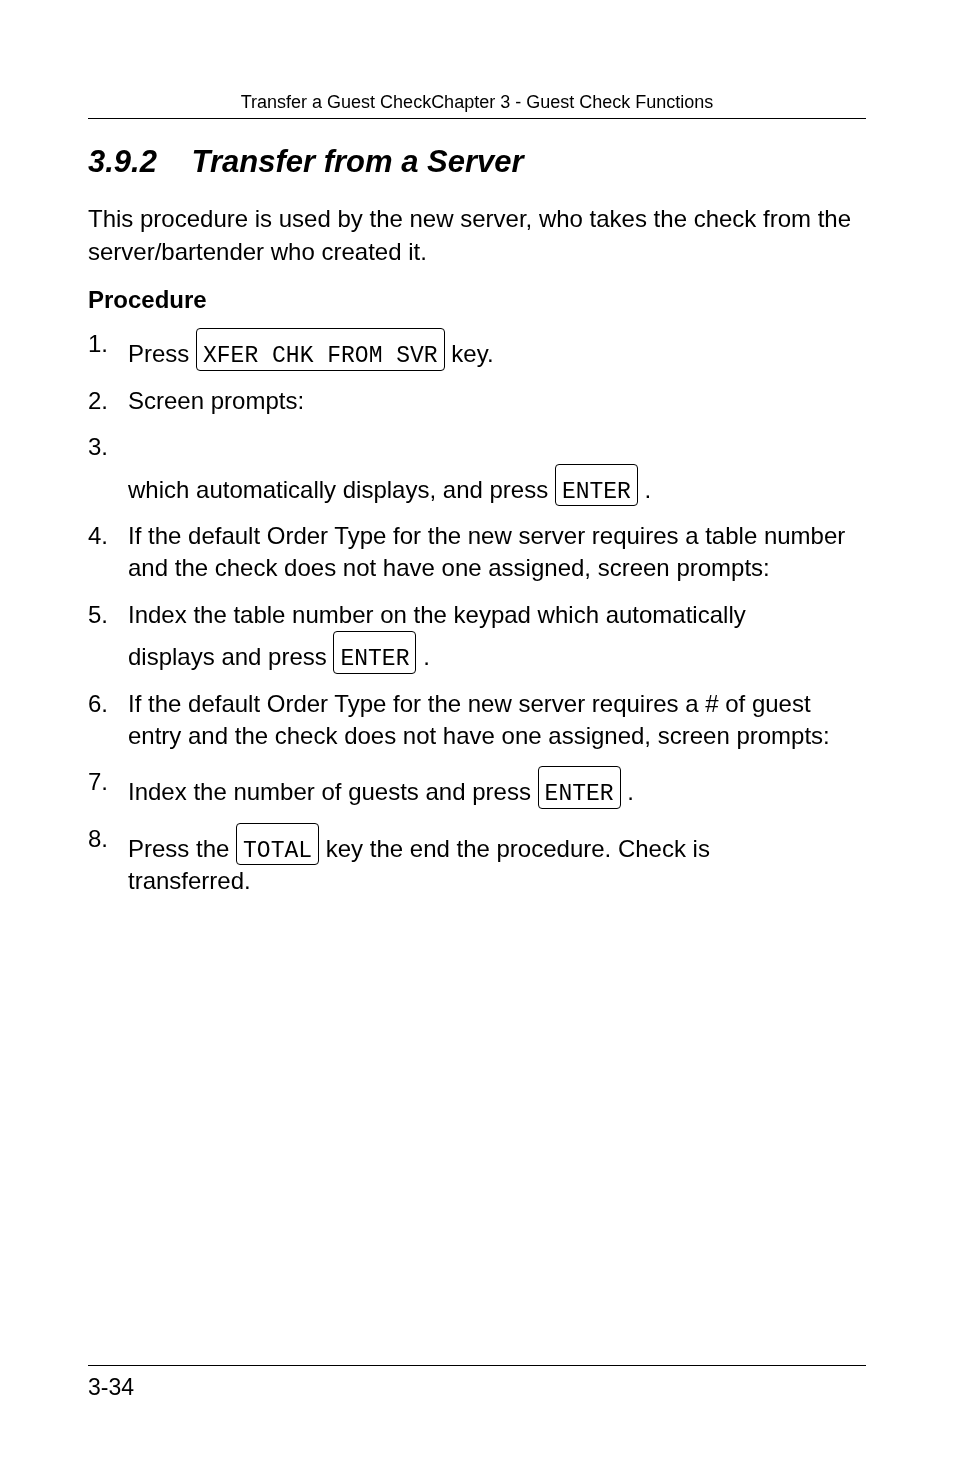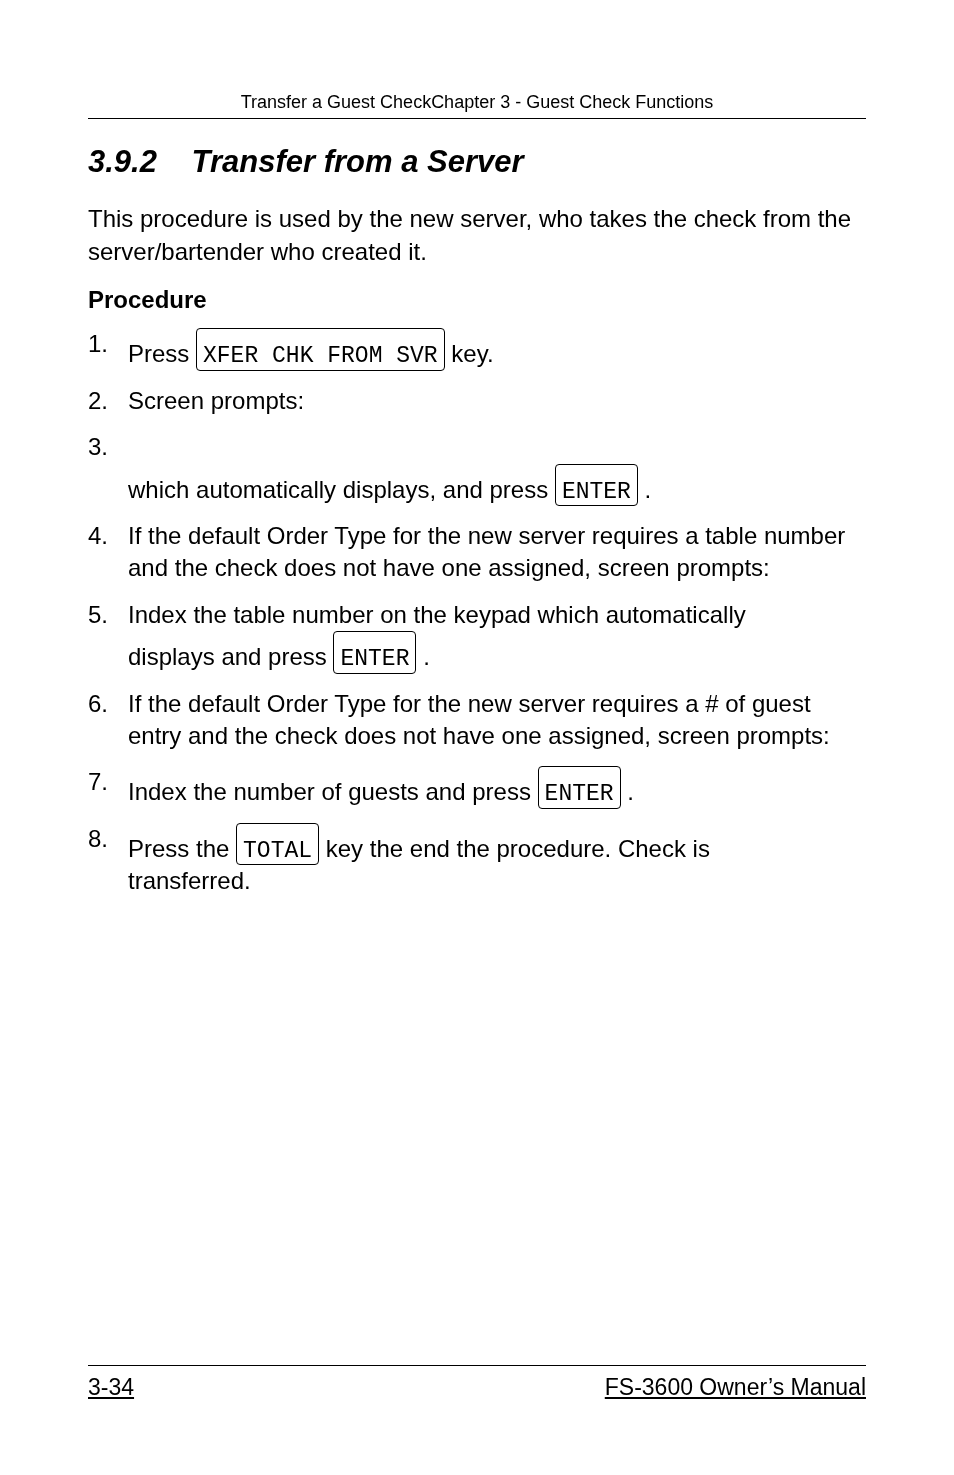--- a/index.html
+++ b/index.html
@@ -78,21 +78,20 @@
   .footer-row {
     position: absolute;
     left: 88px;
     right: 88px;
     bottom: 72px;
     border-top: 1.5px solid #000;
     padding-top: 6px;
     display: flex;
     justify-content: space-between;
     font-size: 23px;
-    text-decoration: underline;
   }
 </style>
 </head>
 <body>
 
 <div class="header-row">
   <span>Transfer a Guest Check</span>
   <span>Chapter 3 - Guest Check Functions</span>
 </div>
 
@@ -139,14 +138,13 @@
 
   <li>
     <span>Press the </span><span class="keycap">TOTAL</span><span> key the end the procedure.  Check is</span><br>
     <span>transferred.</span>
   </li>
 
 </ol>
 
 <div class="footer-row">
   <span>3-34</span>
-  <span>FS-3600 Owner’s Manual</span>
 </div>
 
 </body></html>

